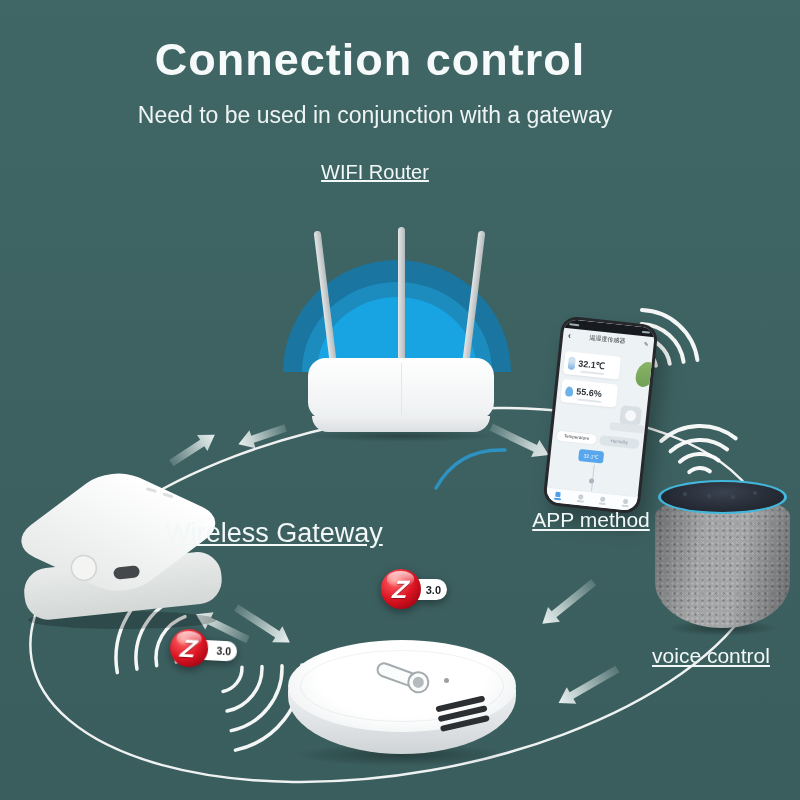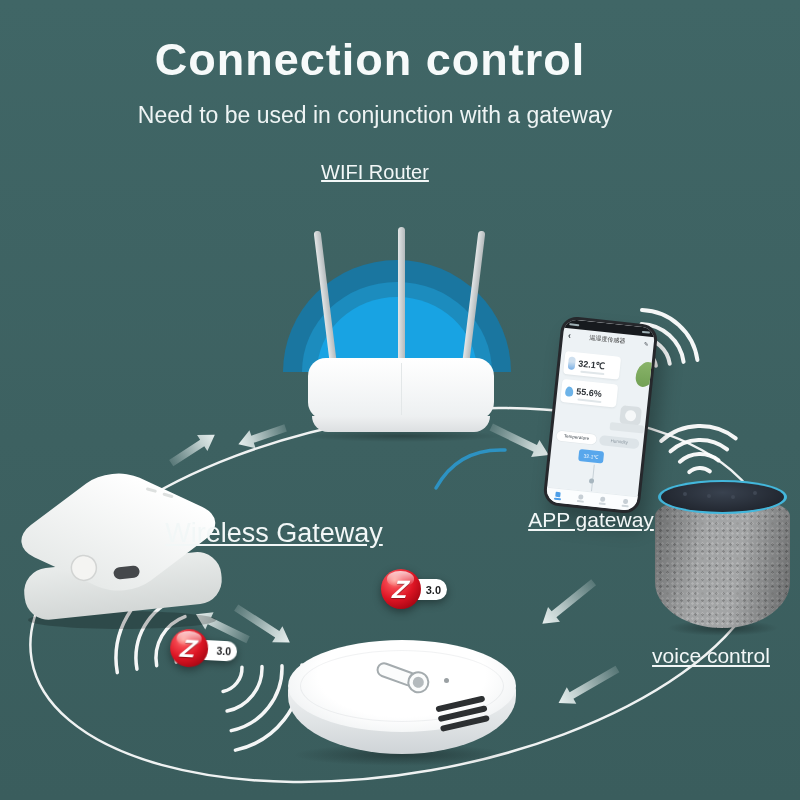--- a/index.html
+++ b/index.html
@@ -282,21 +282,21 @@
             <i class="n-ic" style="border-radius:50%;"></i>
             <i class="n-bar"></i>
           </span>
         <span class="n">
             <i class="n-ic" style="border-radius:50%;"></i>
             <i class="n-bar"></i>
           </span>
       </div>
     </div>
   </div>
-  <div class="abs lbl lbl-app">APP gateway</div>
+  <div class="abs lbl lbl-app">APP method</div>
 
   <div class="abs speaker">
     <div class="sp-shadow"></div>
     <div class="sp-body"></div>
     <div class="sp-ring"></div>
     <div class="sp-top"></div>
     <div class="sp-dot"></div>
   </div>
   <div class="abs lbl lbl-voice">voice control</div>
 

